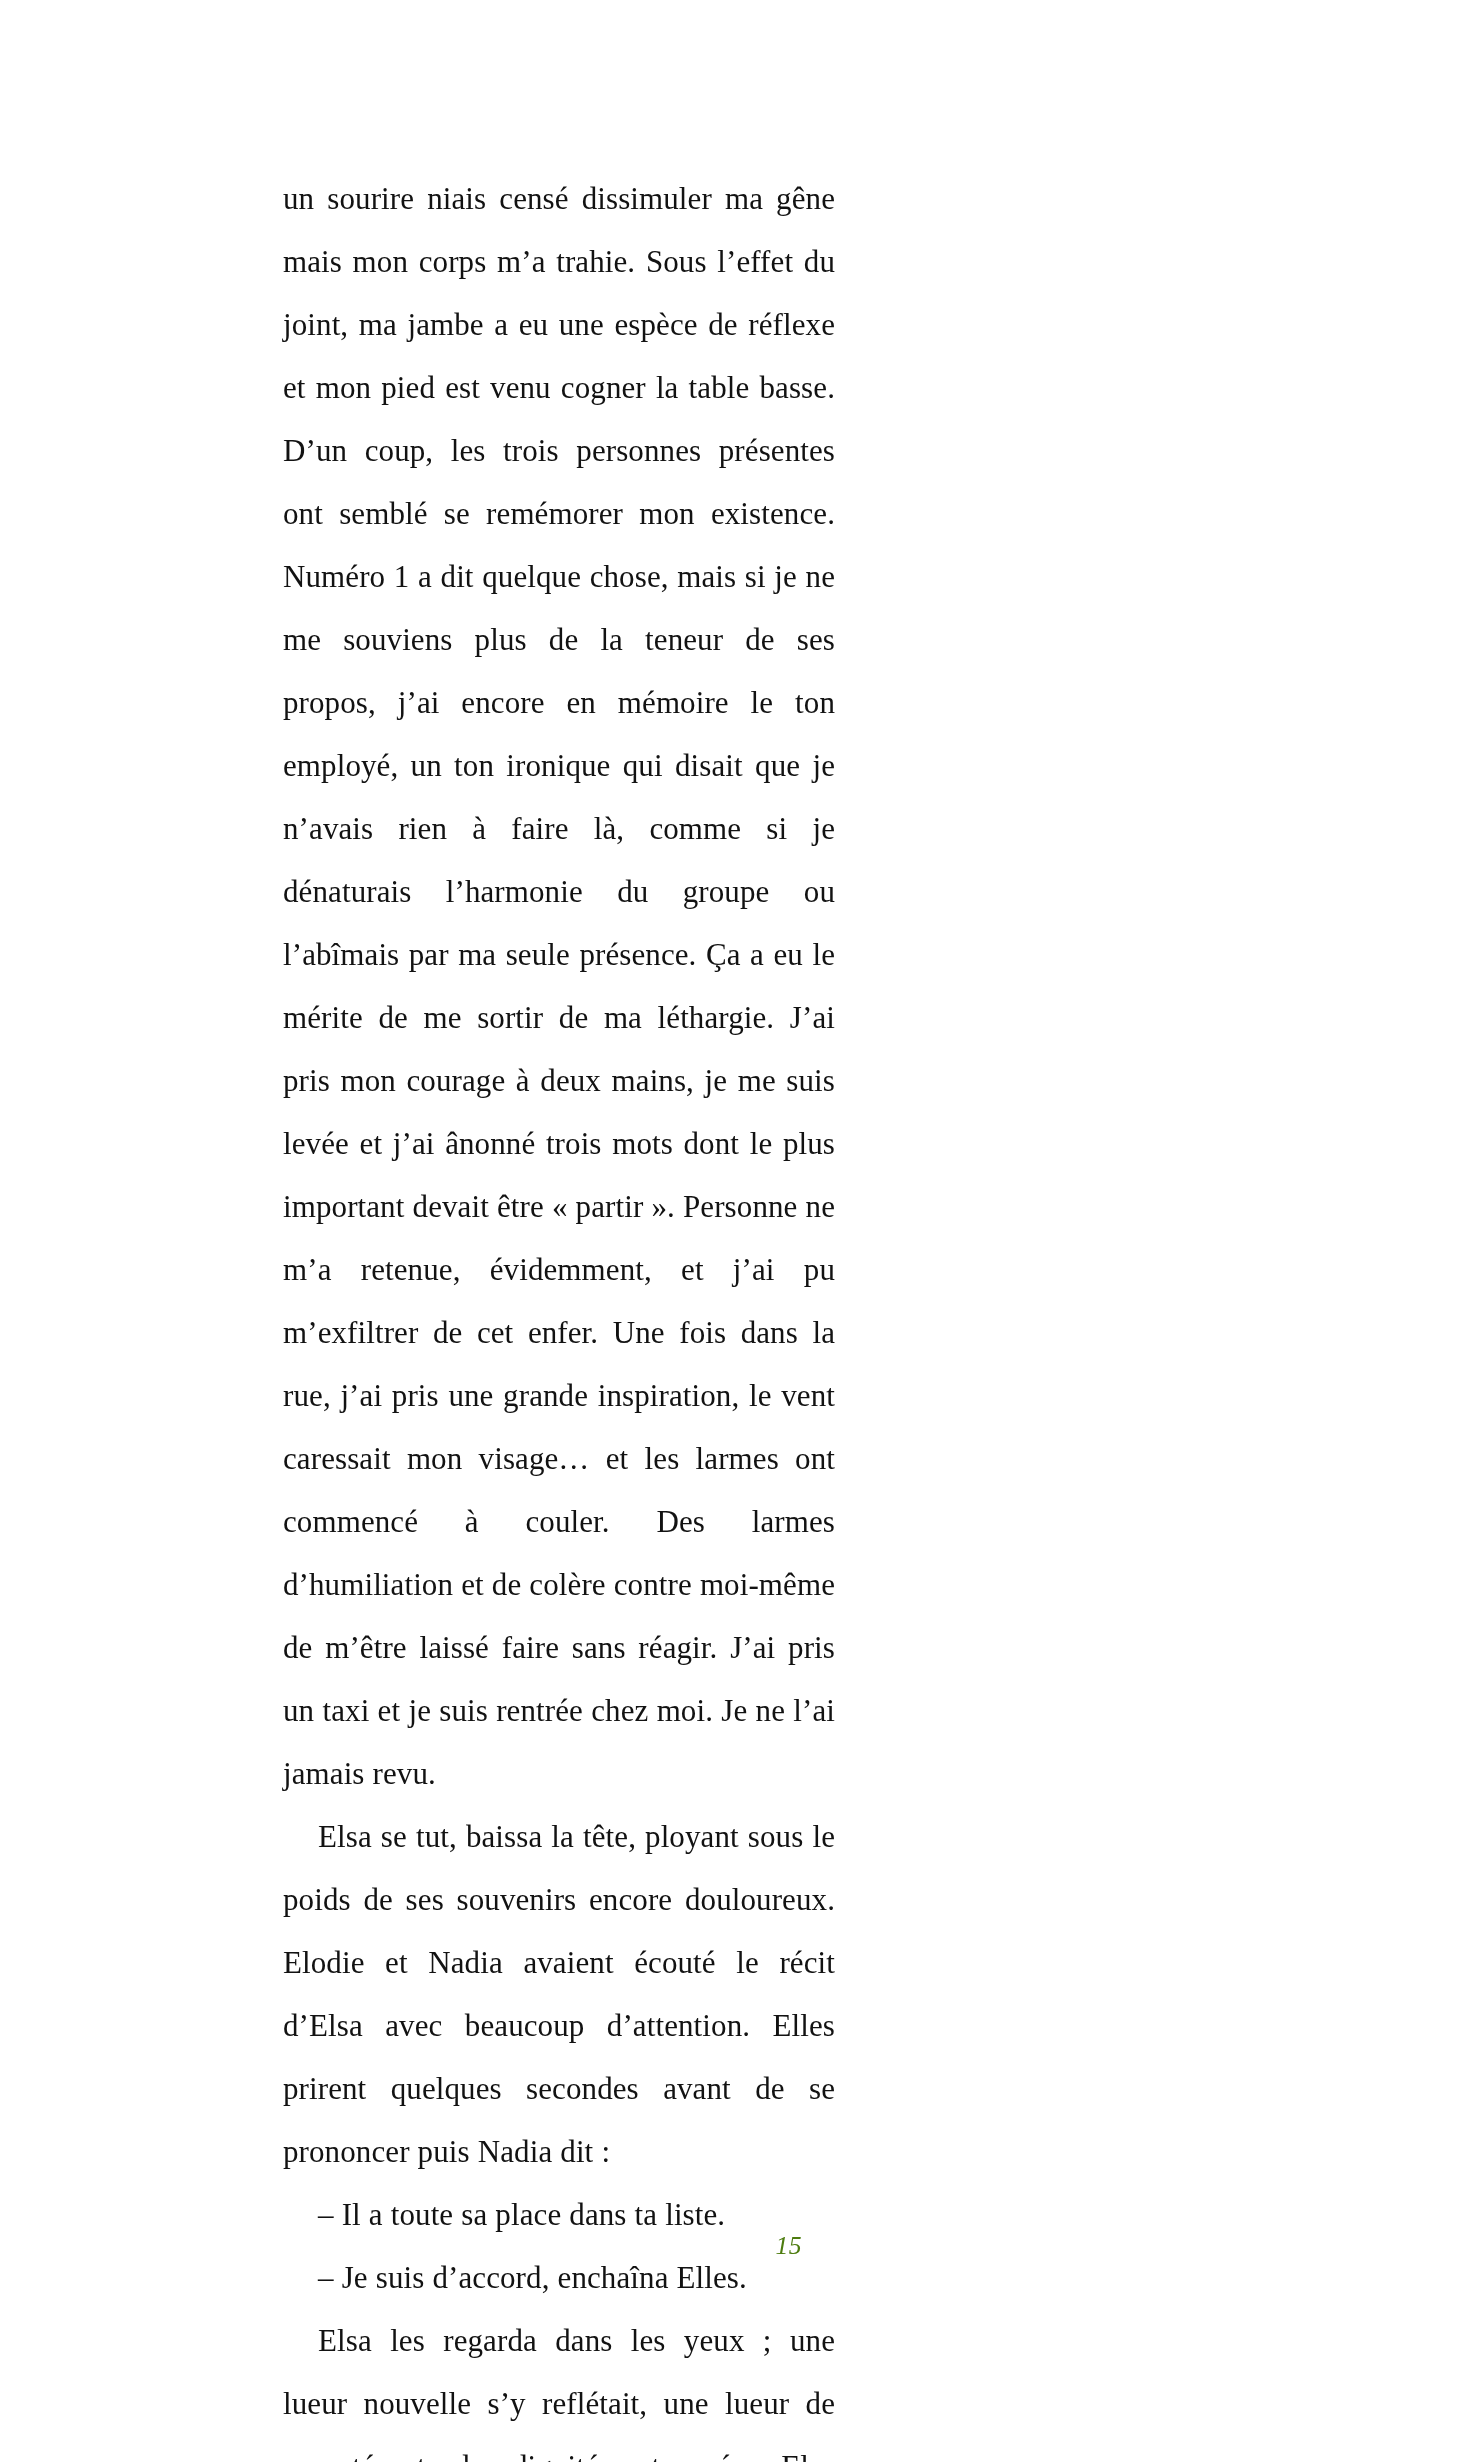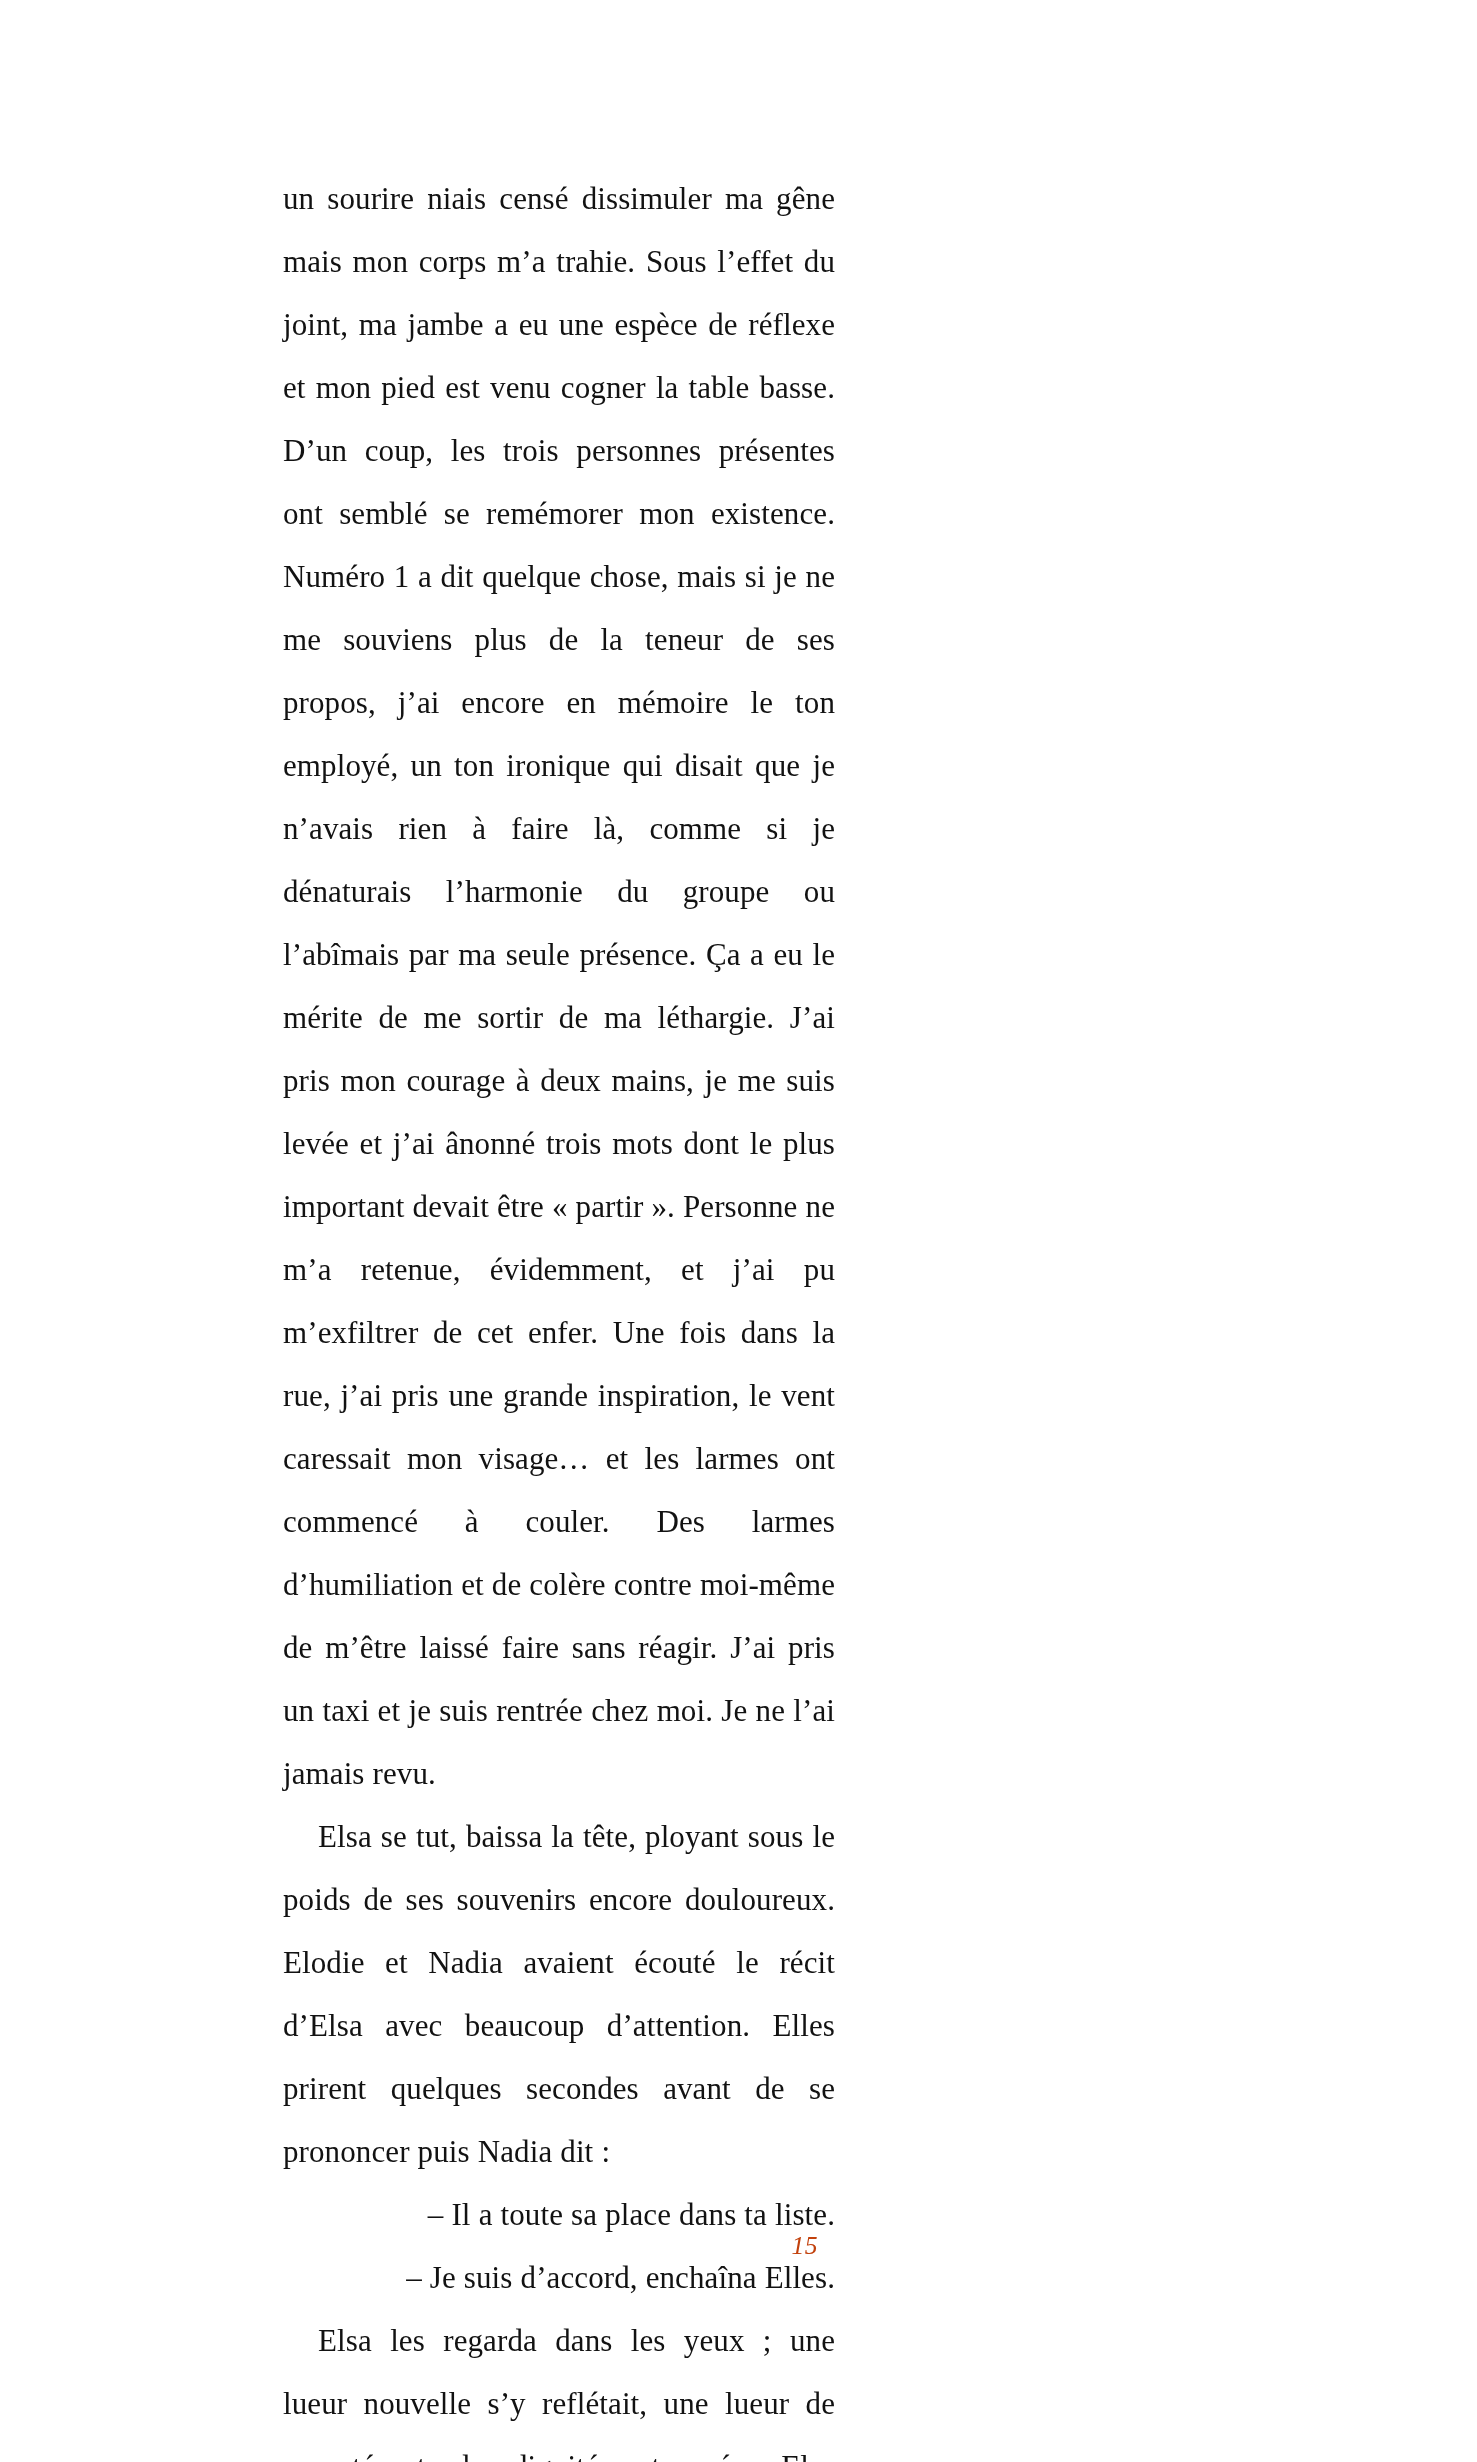--- a/index.html
+++ b/index.html
@@ -48,33 +48,33 @@
     content: "";
     display: inline-block;
     width: 100%;
   }
   .para.nostretch::after {
     content: none;
   }
   .dialogue {
     margin: 0;
     text-indent: 35px;
-    text-align: right;
+    text-align: left;
   }
   .folio {
     position: absolute;
-    left: 16px;
+    left: 0;
     top: 2231px;
     width: 1444px;
     text-align: right;
     padding-right: 642px;
     box-sizing: border-box;
     font-style: italic;
     font-size: 25.6px;
-    color: #c2410c;
+    color: #4d7c0f;
     letter-spacing: 0.5px;
   }
 </style>
 </head>
 <body>
 
 <div class="page">
 
   <div class="text-block">
 

